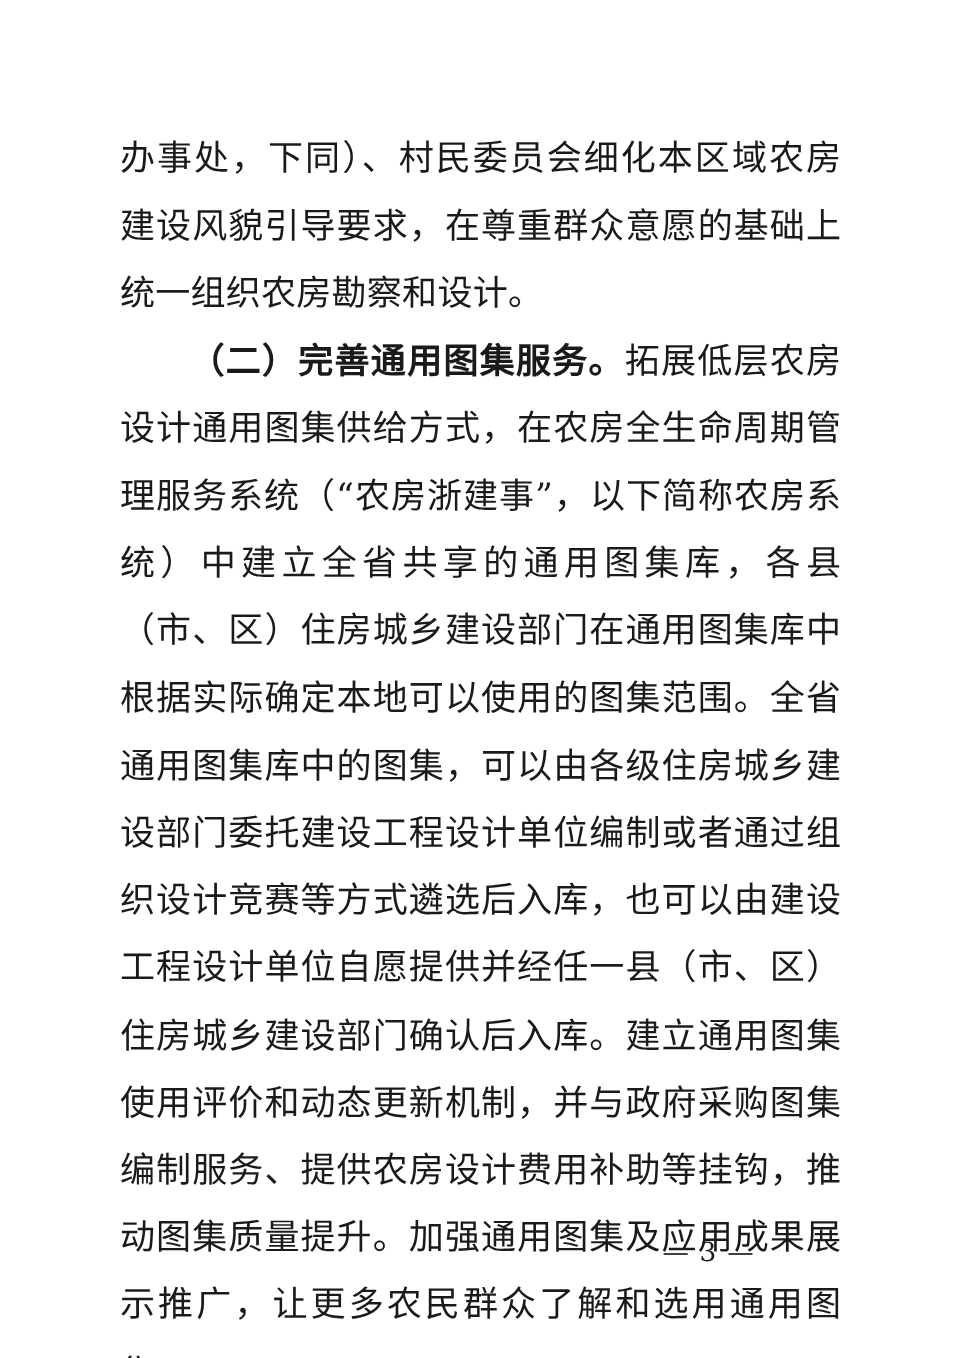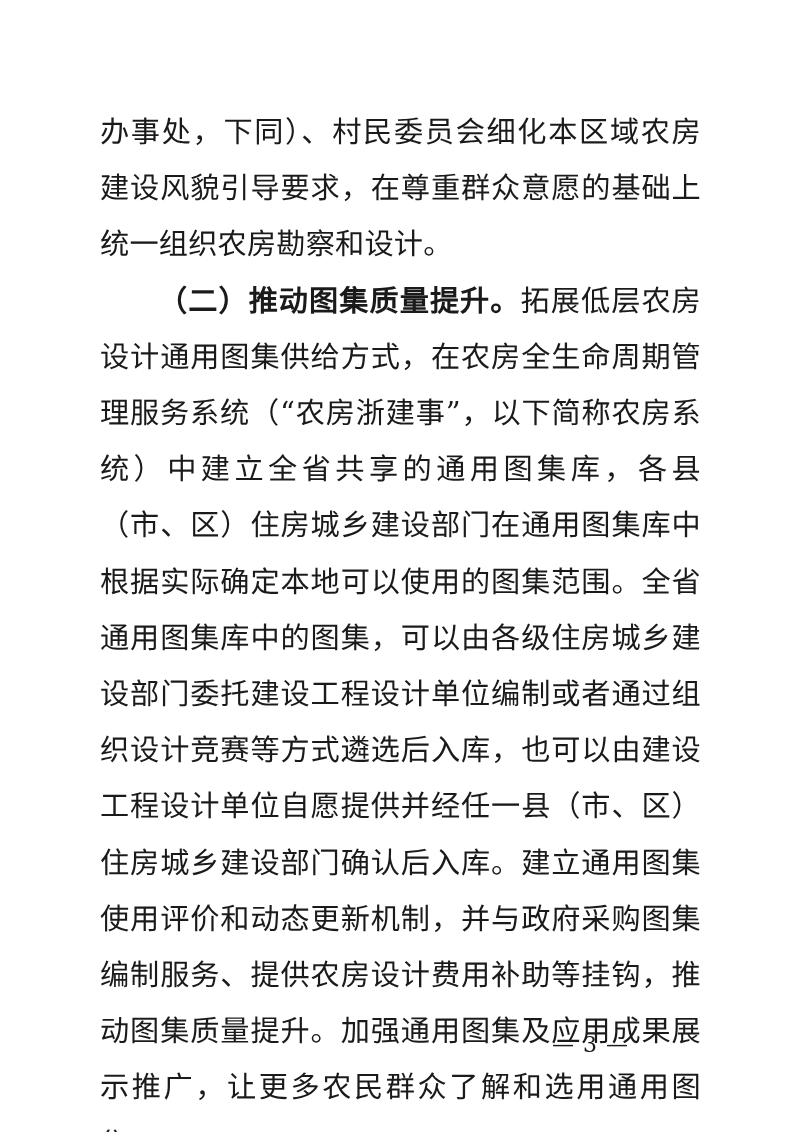--- a/index.html
+++ b/index.html
@@ -68,19 +68,19 @@
 </style>
 </head>
 <body>
 
 <div class="page">
 
   <div class="text-column">
 
     <p class="para">办事处，下同）、村民委员会细化本区域农房建设风貌引导要求，在尊重群众意愿的基础上统一组织农房勘察和设计。</p>
 
-    <p class="para indent"><span class="run-title">（二）推动图集质量提升。</span><span>拓展低层农房设计通用图集供给方式，在农房全生命周期管理服务系统（“农房浙建事”，以下简称农房系统）中建立全省共享的通用图集库，各县（市、区）住房城乡建设部门在通用图集库中根据实际确定本地可以使用的图集范围。全省通用图集库中的图集，可以由各级住房城乡建设部门委托建设工程设计单位编制或者通过组织设计竞赛等方式遴选后入库，也可以由建设工程设计单位自愿提供并经任一县（市、区）住房城乡建设部门确认后入库。建立通用图集使用评价和动态更新机制，并与政府采购图集编制服务、提供农房设计费用补助等挂钩，推动图集质量提升。加强通用图集及应用成果展示推广，让更多农民群众了解和选用通用图集。</span></p>
+    <p class="para indent"><span class="run-title">（二）完善通用图集服务。</span><span>拓展低层农房设计通用图集供给方式，在农房全生命周期管理服务系统（“农房浙建事”，以下简称农房系统）中建立全省共享的通用图集库，各县（市、区）住房城乡建设部门在通用图集库中根据实际确定本地可以使用的图集范围。全省通用图集库中的图集，可以由各级住房城乡建设部门委托建设工程设计单位编制或者通过组织设计竞赛等方式遴选后入库，也可以由建设工程设计单位自愿提供并经任一县（市、区）住房城乡建设部门确认后入库。建立通用图集使用评价和动态更新机制，并与政府采购图集编制服务、提供农房设计费用补助等挂钩，推动图集质量提升。加强通用图集及应用成果展示推广，让更多农民群众了解和选用通用图集。</span></p>
 
   </div>
 
   <div class="page-number">— 3 —</div>
 
 </div>
 
 </body></html>

